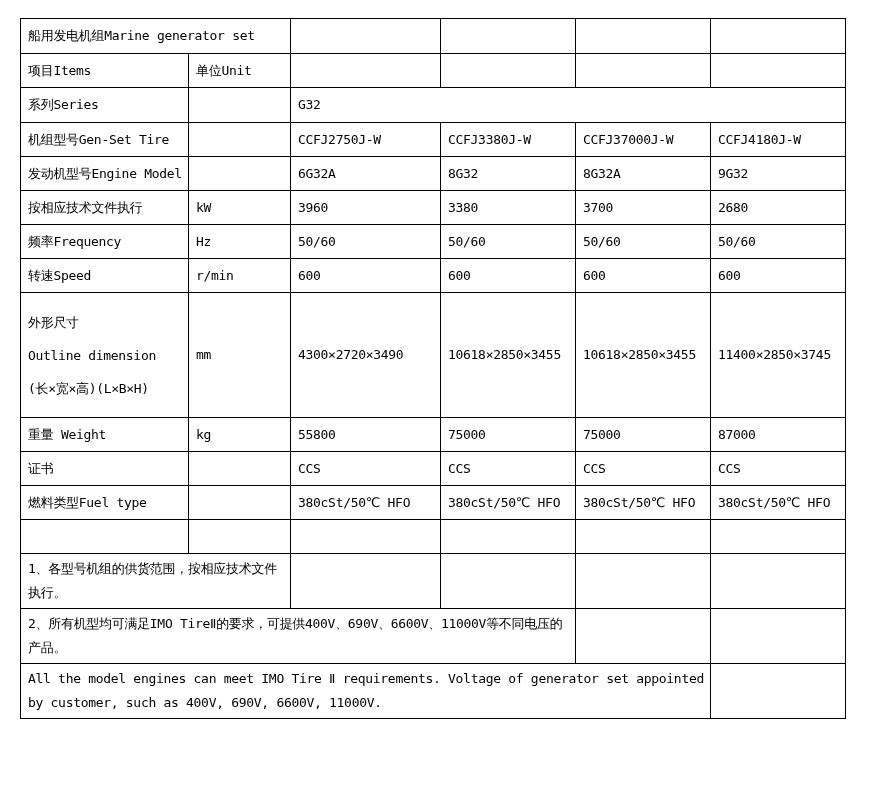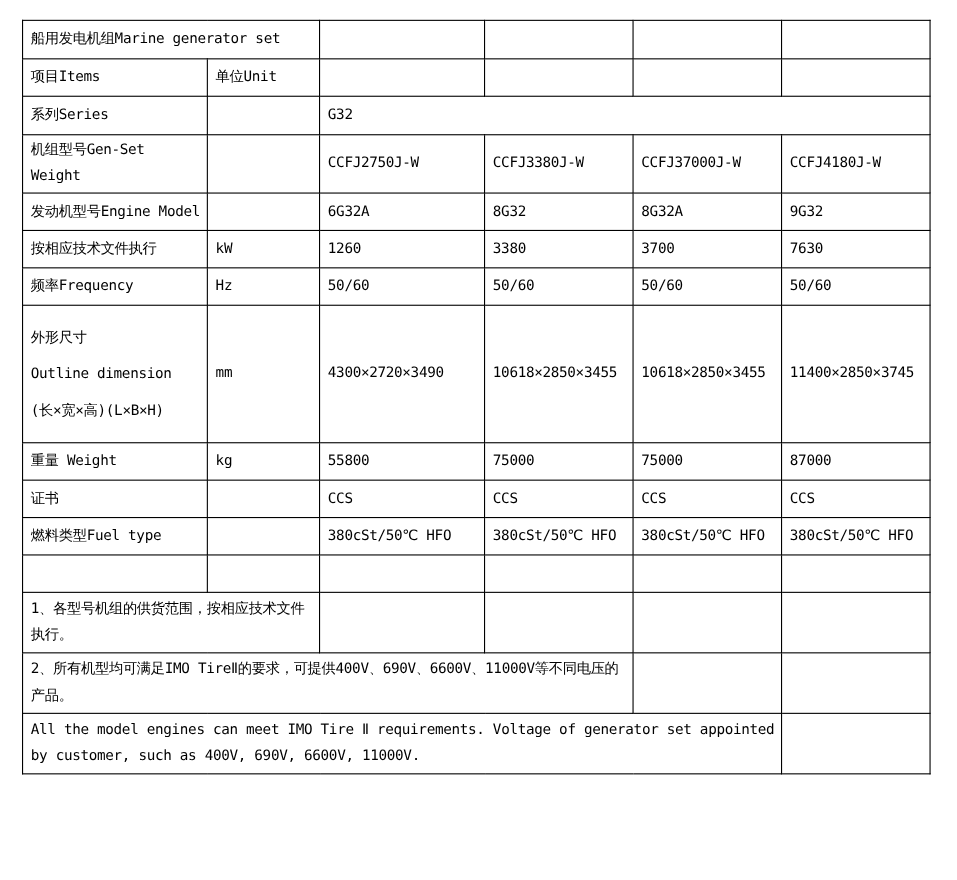--- a/index.html
+++ b/index.html
@@ -72,55 +72,63 @@
       <td></td>
     </tr>
 
     <tr class="h35">
       <td>系列Series</td>
       <td></td>
       <td colspan="4">G32</td>
     </tr>
 
     <tr class="h34">
-      <td>机组型号Gen-Set Weight</td>
+      <td>机组型号Gen-Set Tire</td>
       <td></td>
       <td>CCFJ2750J-W</td>
       <td>CCFJ3380J-W</td>
       <td>CCFJ37000J-W</td>
       <td>CCFJ4180J-W</td>
     </tr>
 
     <tr class="h34">
       <td>发动机型号Engine Model</td>
       <td></td>
       <td>6G32A</td>
       <td>8G32</td>
       <td>8G32A</td>
       <td>9G32</td>
     </tr>
 
     <tr class="h34">
       <td>按相应技术文件执行</td>
       <td>kW</td>
-      <td>1260</td>
+      <td>3960</td>
       <td>3380</td>
       <td>3700</td>
-      <td>7630</td>
+      <td>2680</td>
     </tr>
 
     <tr class="h34">
       <td>频率Frequency</td>
       <td>Hz</td>
       <td>50/60</td>
       <td>50/60</td>
       <td>50/60</td>
       <td>50/60</td>
     </tr>
 
+    <tr class="h34">
+      <td>转速Speed</td>
+      <td>r/min</td>
+      <td>600</td>
+      <td>600</td>
+      <td>600</td>
+      <td>600</td>
+    </tr>
 
     <tr class="h125">
       <td class="dimcell">
         <div>外形尺寸</div>
         <div>Outline dimension</div>
         <div>(长×宽×高)(L×B×H)</div>
       </td>
       <td>mm</td>
       <td class="nowrap">4300×2720×3490</td>
       <td class="nowrap">10618×2850×3455</td>

